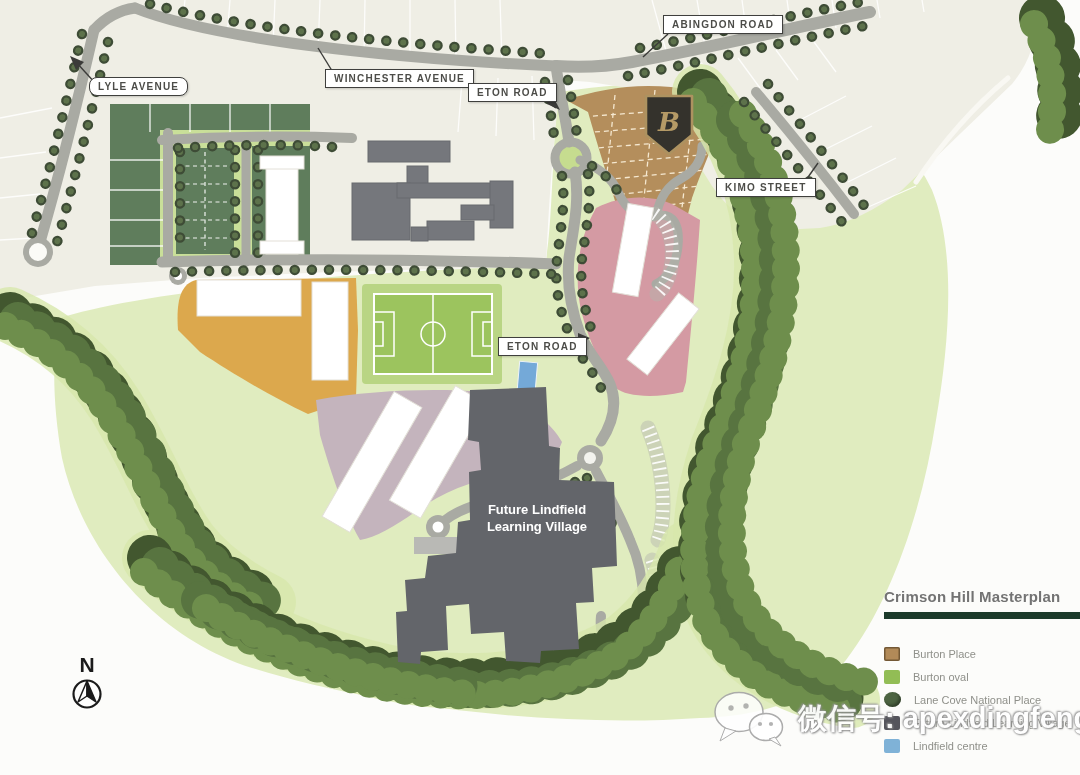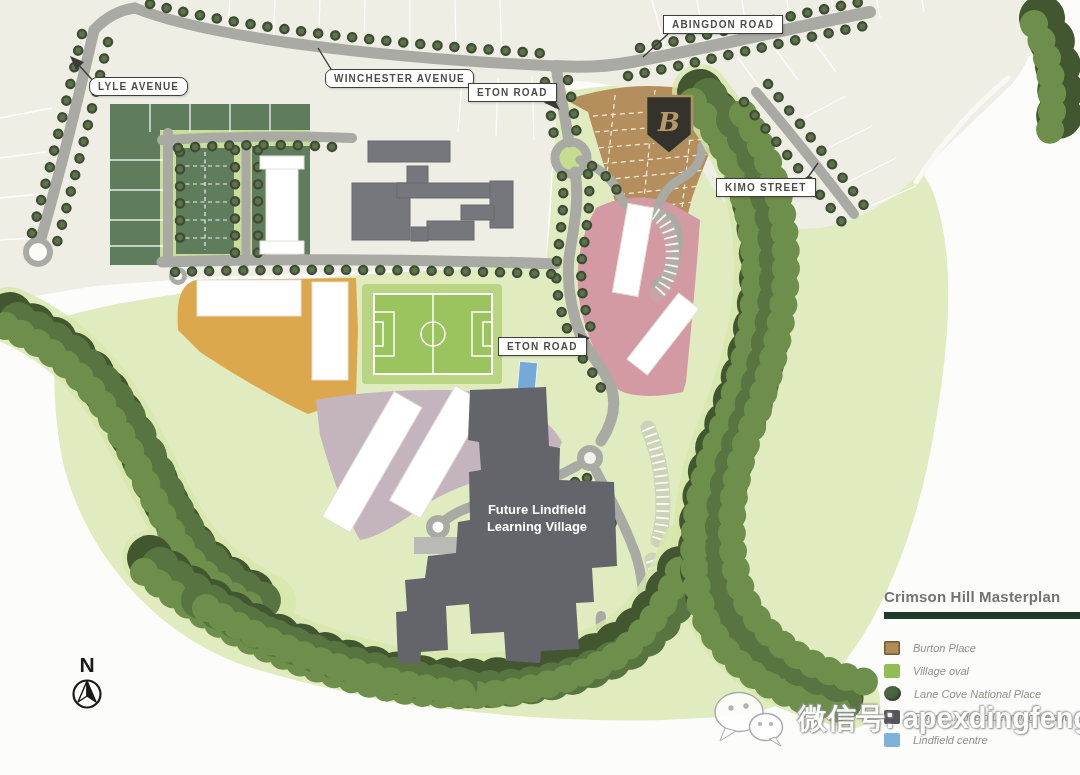--- a/index.html
+++ b/index.html
@@ -28,21 +28,21 @@
 
   
   .road-label{position:absolute;background:#ffffff;border:1.5px solid #3f3f3d;color:#4c4c48;
     font-size:10px;font-weight:bold;letter-spacing:1.2px;padding:3px 8px;white-space:nowrap;
     box-shadow:1px 1px 2px rgba(0,0,0,.18);}
   .village-label{position:absolute;left:462px;top:502px;width:150px;color:#ffffff;
     font-weight:bold;font-size:13px;line-height:1.3;text-align:center;}
   .legend{position:absolute;left:884px;top:588px;width:196px;}
   .legend-title{font-size:15px;font-weight:bold;color:#737373;letter-spacing:.2px;}
   .legend-bar{height:7px;margin-top:7px;}
-  .legend-items{margin-top:21px;font-style:italic;}
+  .legend-items{margin-top:27px;}
   .legend-row{display:flex;align-items:center;gap:13px;height:15px;margin-bottom:8px;}
   .swatch{width:16px;height:14px;border-radius:2px;flex:none;}
   .swatch.bordered{box-shadow:inset 0 0 0 1.5px rgba(64,48,26,.55);}
   .swatch.circle{width:17px;height:15px;border-radius:50%;box-shadow:inset -2px -2px 3px rgba(0,0,0,.35);}
   .legend-label{font-size:11px;color:#8f908a;white-space:nowrap;}
   .north{position:absolute;left:64px;top:652px;width:46px;text-align:center;}
   .watermark{position:absolute;left:712px;top:690px;display:flex;align-items:center;gap:12px;
     opacity:.95;pointer-events:none;}
   .watermark-text{font-size:29px;font-weight:bold;color:#ffffff;
     text-shadow:0 0 2px #8f8f8f,1px 1px 2px #8a8a8a,-1px -1px 2px #9a9a9a;white-space:nowrap;}
@@ -317,39 +317,39 @@
     <path class="ldr" d="M538,96 L556,108"></path>
         <path d="M560,110 L547,104 L553,96 Z" fill="#3b3b39"></path>
     <path class="ldr" d="M668,34 L643,57"></path>
     <path class="ldr" d="M806,180 L818,163"></path>
     <path class="ldr" d="M564,346 L584,339"></path>
         <path d="M590,338 L578,333 L578,345 Z" fill="#3b3b39"></path>
   </g>
 </svg>
 
 <div class="road-label" style="left:89px;top:77px;border-radius:8px;">LYLE AVENUE</div>
-<div class="road-label" style="left:325px;top:69px;border-radius:7px;">WINCHESTER AVENUE</div>
+<div class="road-label" style="left:325px;top:69px;">WINCHESTER AVENUE</div>
 <div class="road-label" style="left:468px;top:83px;">ETON ROAD</div>
 <div class="road-label" style="left:663px;top:15px;text-align:right;">ABINGDON ROAD</div>
 <div class="road-label" style="left:716px;top:178px;">KIMO STREET</div>
 <div class="road-label" style="left:498px;top:337px;">ETON ROAD</div>
 
 <div class="village-label">Future Lindfield Learning Village</div>
 
 <div class="legend">
   <div class="legend-title">Crimson Hill Masterplan</div>
   <div class="legend-bar" style="background: rgb(28, 59, 43);"></div>
   <div class="legend-items">
     <div class="legend-row">
       <span class="swatch bordered" style="background: rgb(178, 138, 88);"></span>
       <span class="legend-label">Burton Place</span>
     </div>
     <div class="legend-row">
       <span class="swatch" style="background: rgb(146, 189, 85);"></span>
-      <span class="legend-label">Village oval</span>
+      <span class="legend-label">Burton oval</span>
     </div>
     <div class="legend-row">
       <span class="swatch circle" style="background: rgb(77, 100, 66);"></span>
       <span class="legend-label">Lane Cove National Place</span>
     </div>
     <div class="legend-row">
       <span class="swatch" style="background: rgb(85, 85, 92);"></span>
       <span class="legend-label">Future Lindfield Learning Village</span>
     </div>
     <div class="legend-row">

